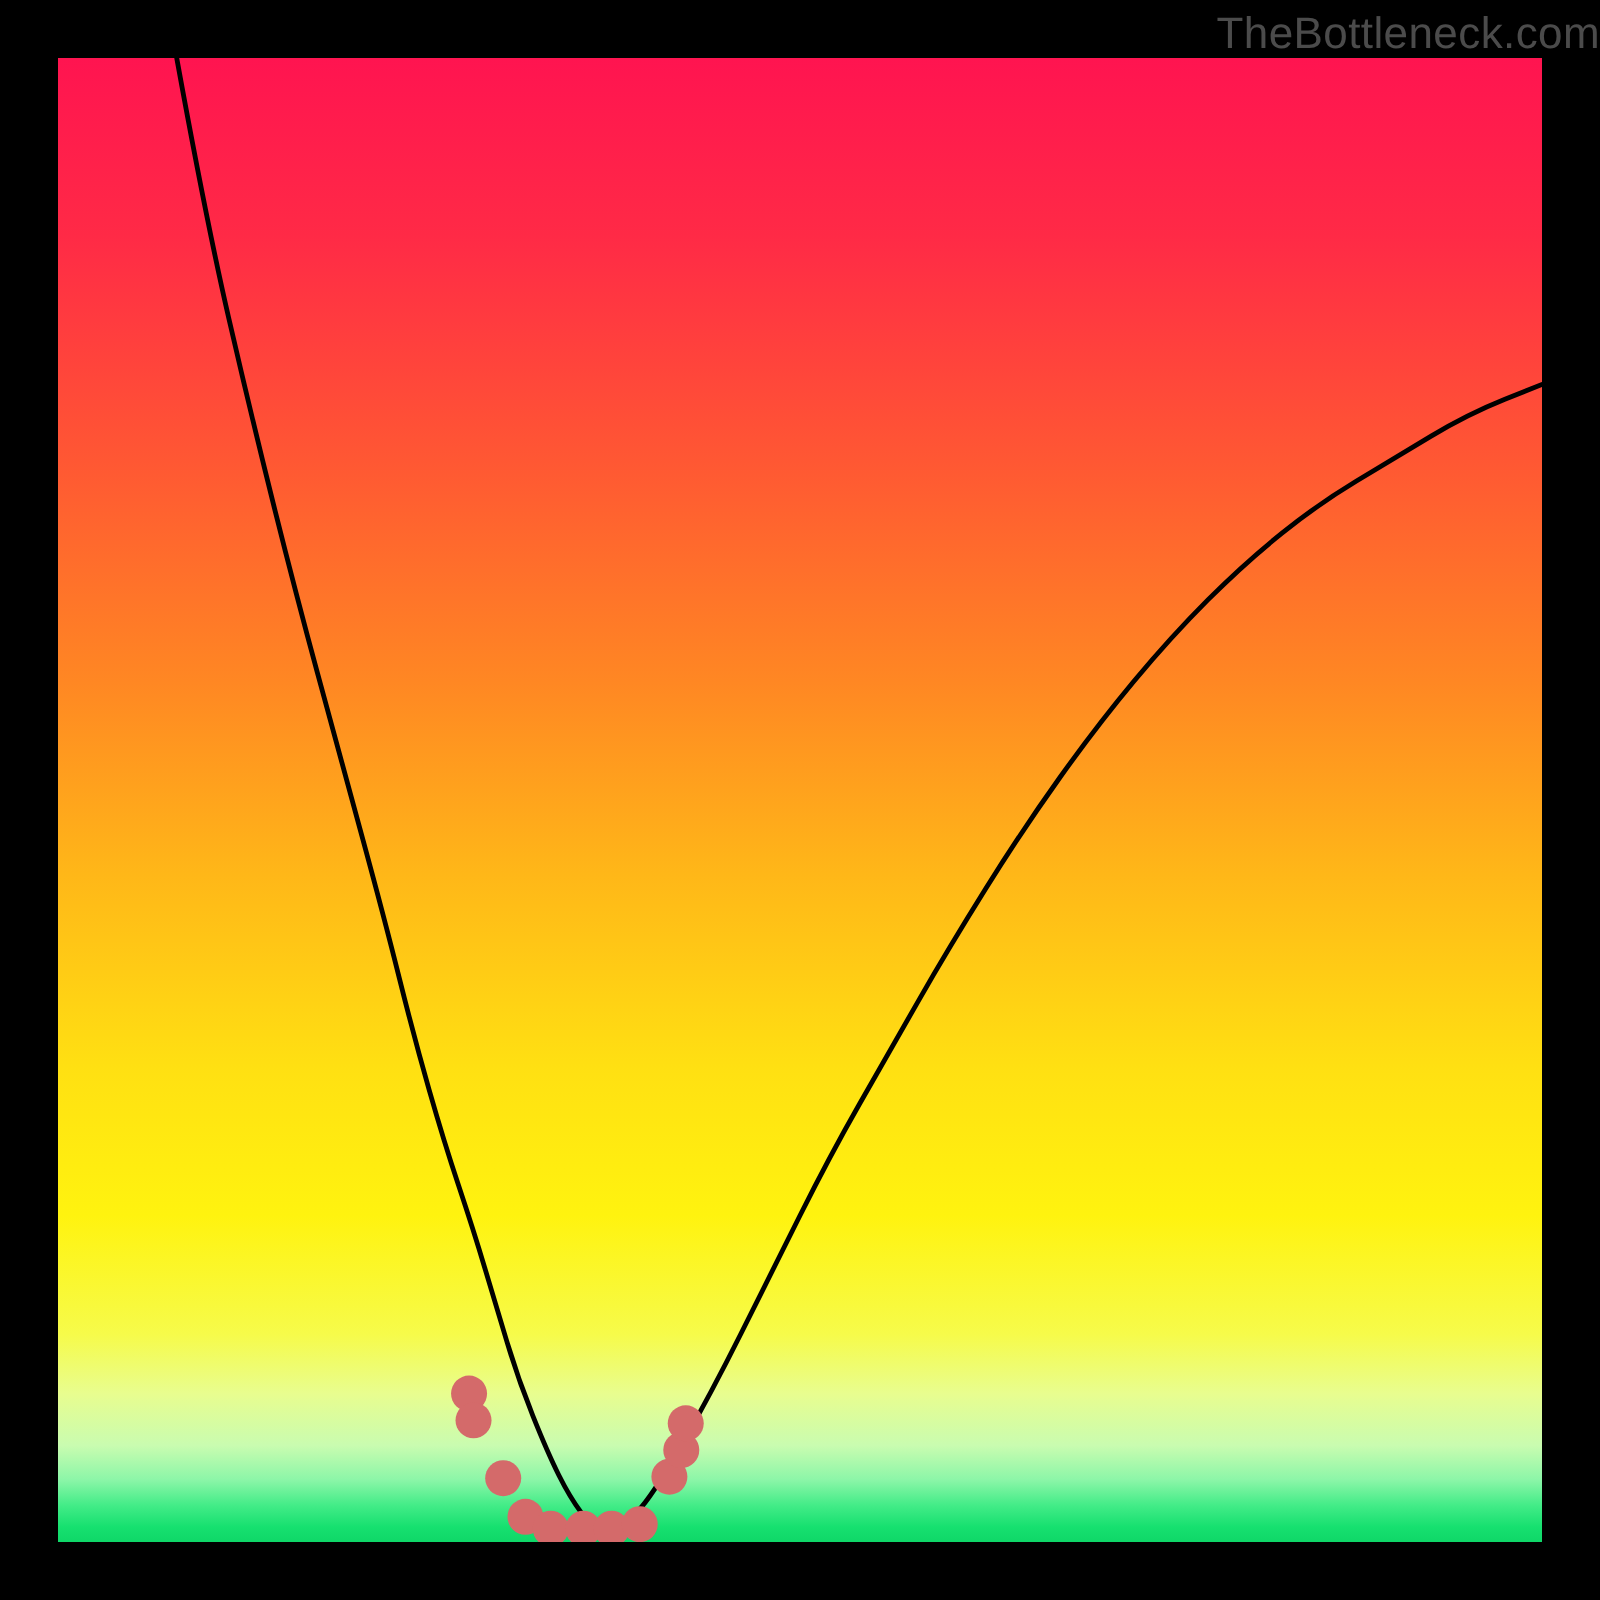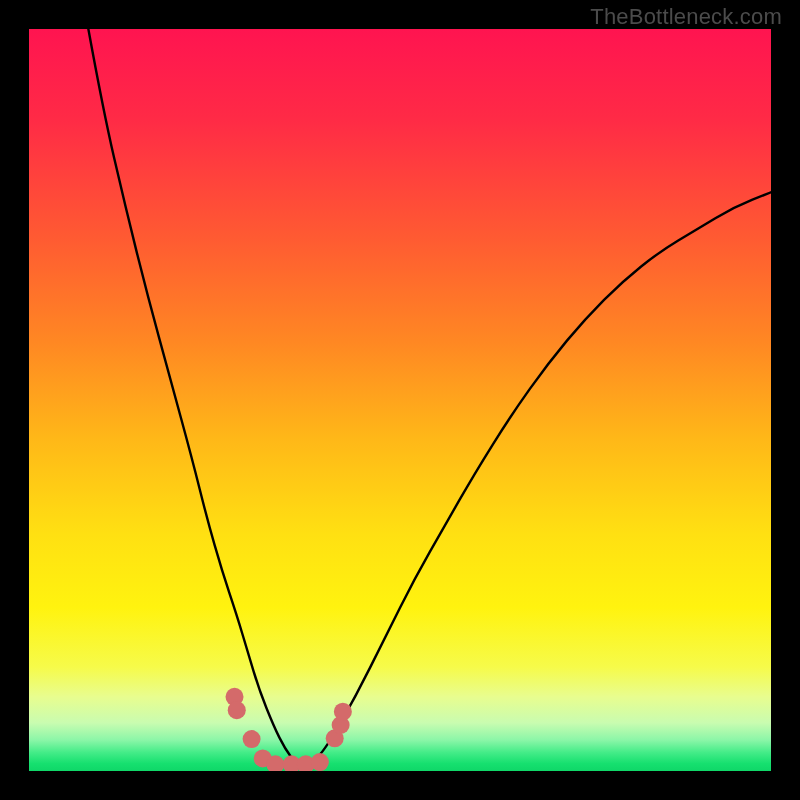--- a/index.html
+++ b/index.html
@@ -19,21 +19,21 @@
     height: 742px;
     overflow: hidden;
   }
   .gradient-bg {
     position: absolute;
     inset: 0;
   }
   .watermark {
     position: absolute;
     top: 4px;
-    right: 18px;
+    right: 0;
     font-size: 22px;
     font-weight: 500;
     color: #4b4b4b;
     letter-spacing: 0.2px;
   }
   svg.curve {
     position: absolute;
     inset: 0;
   }
 </style>

